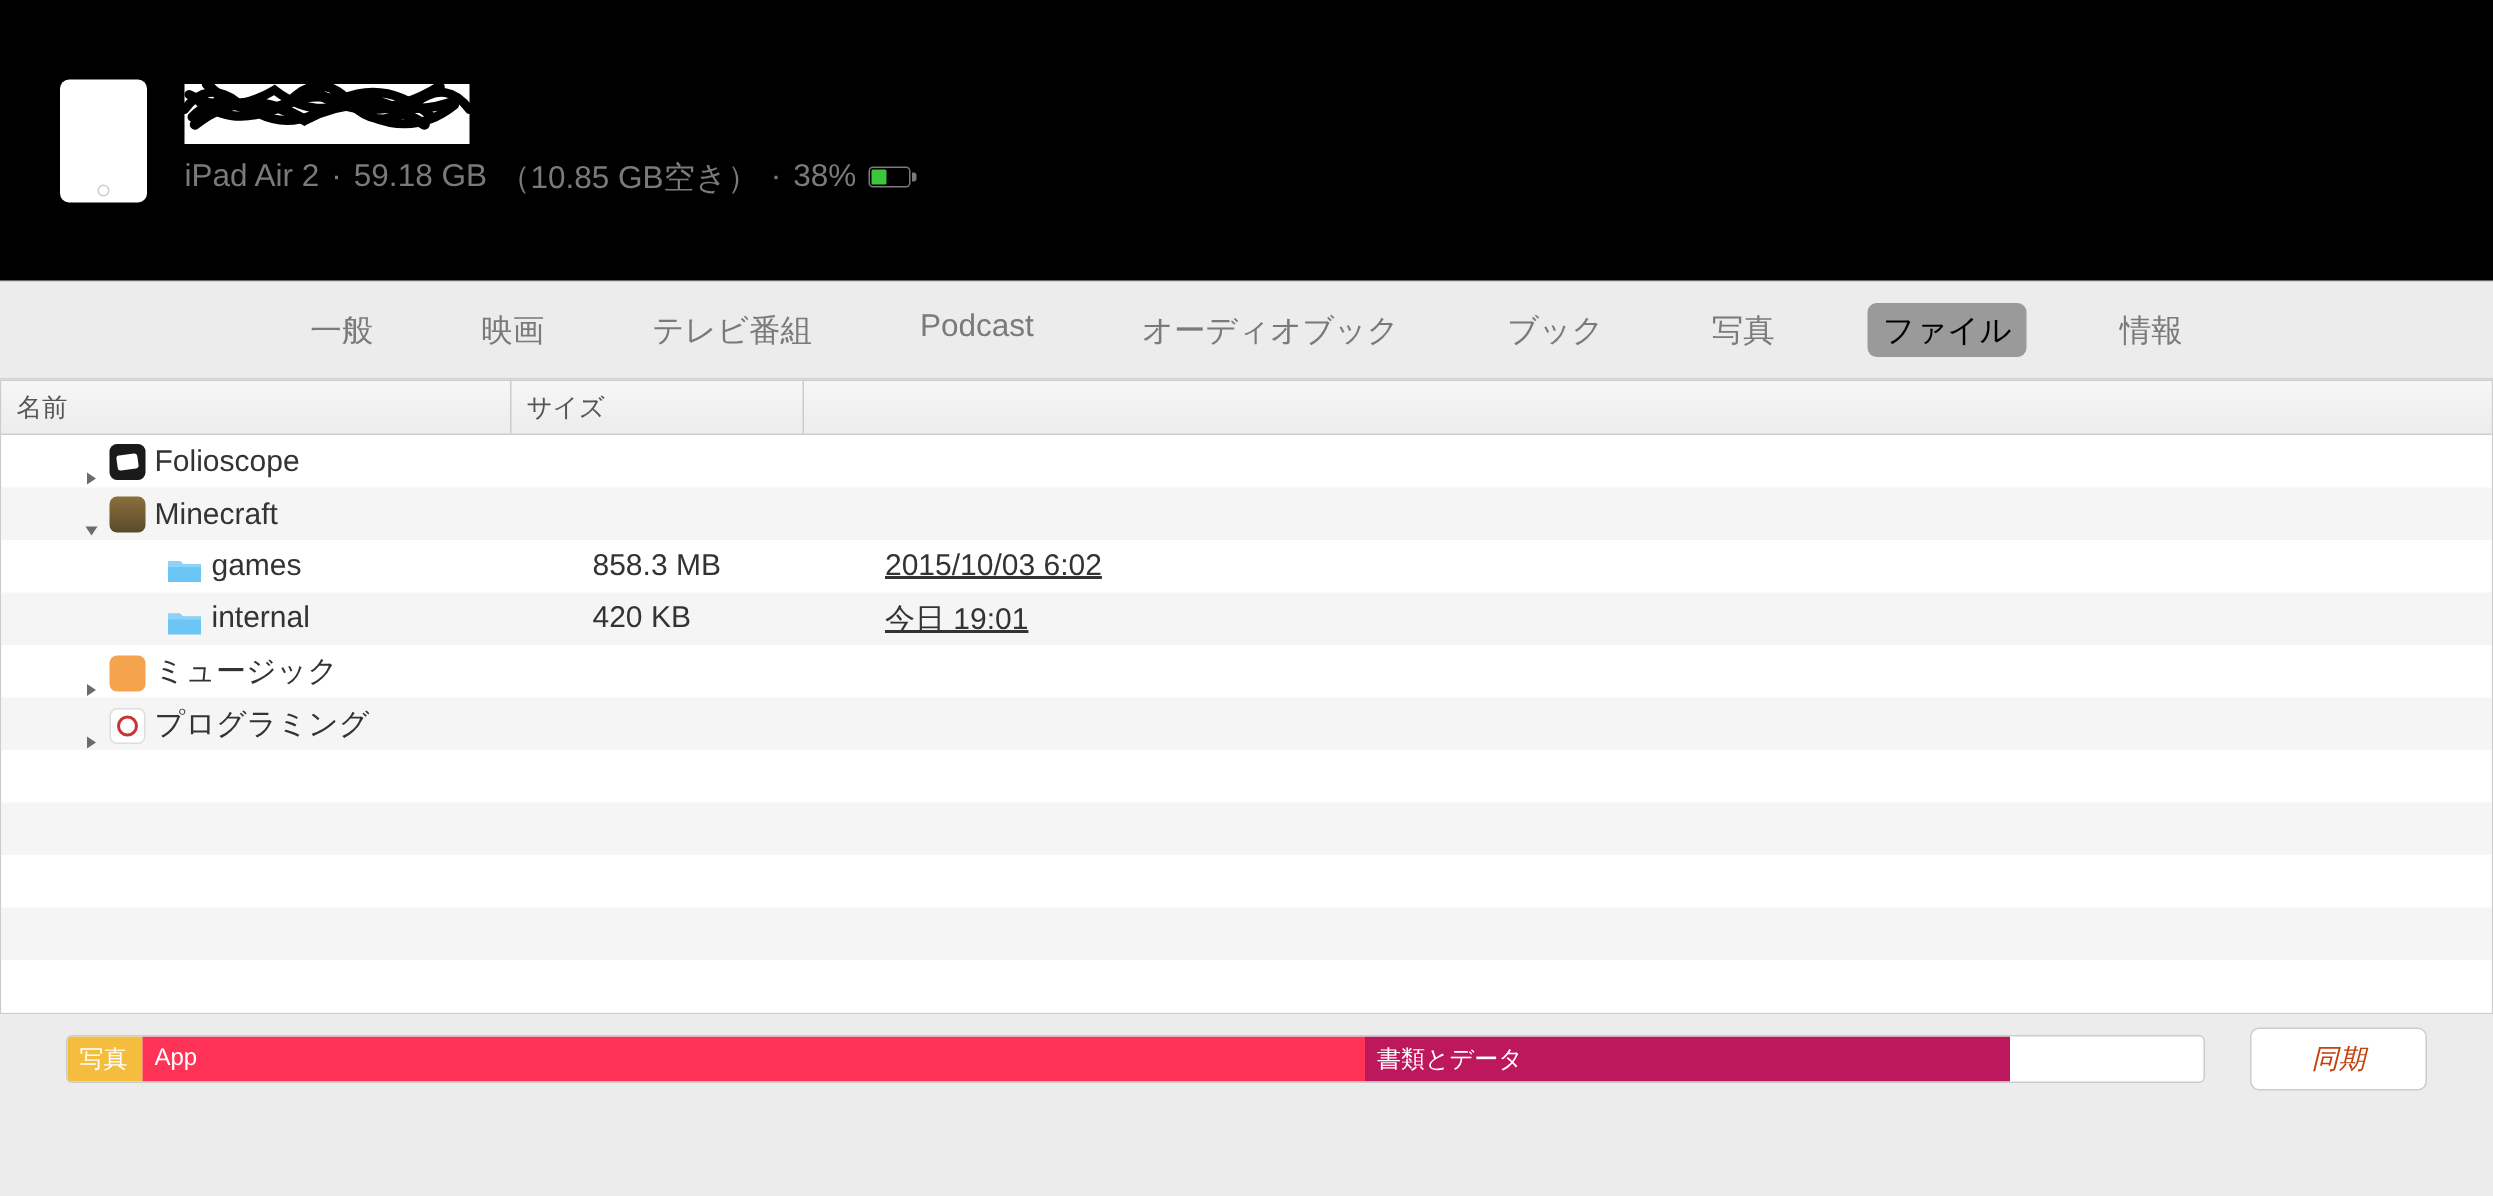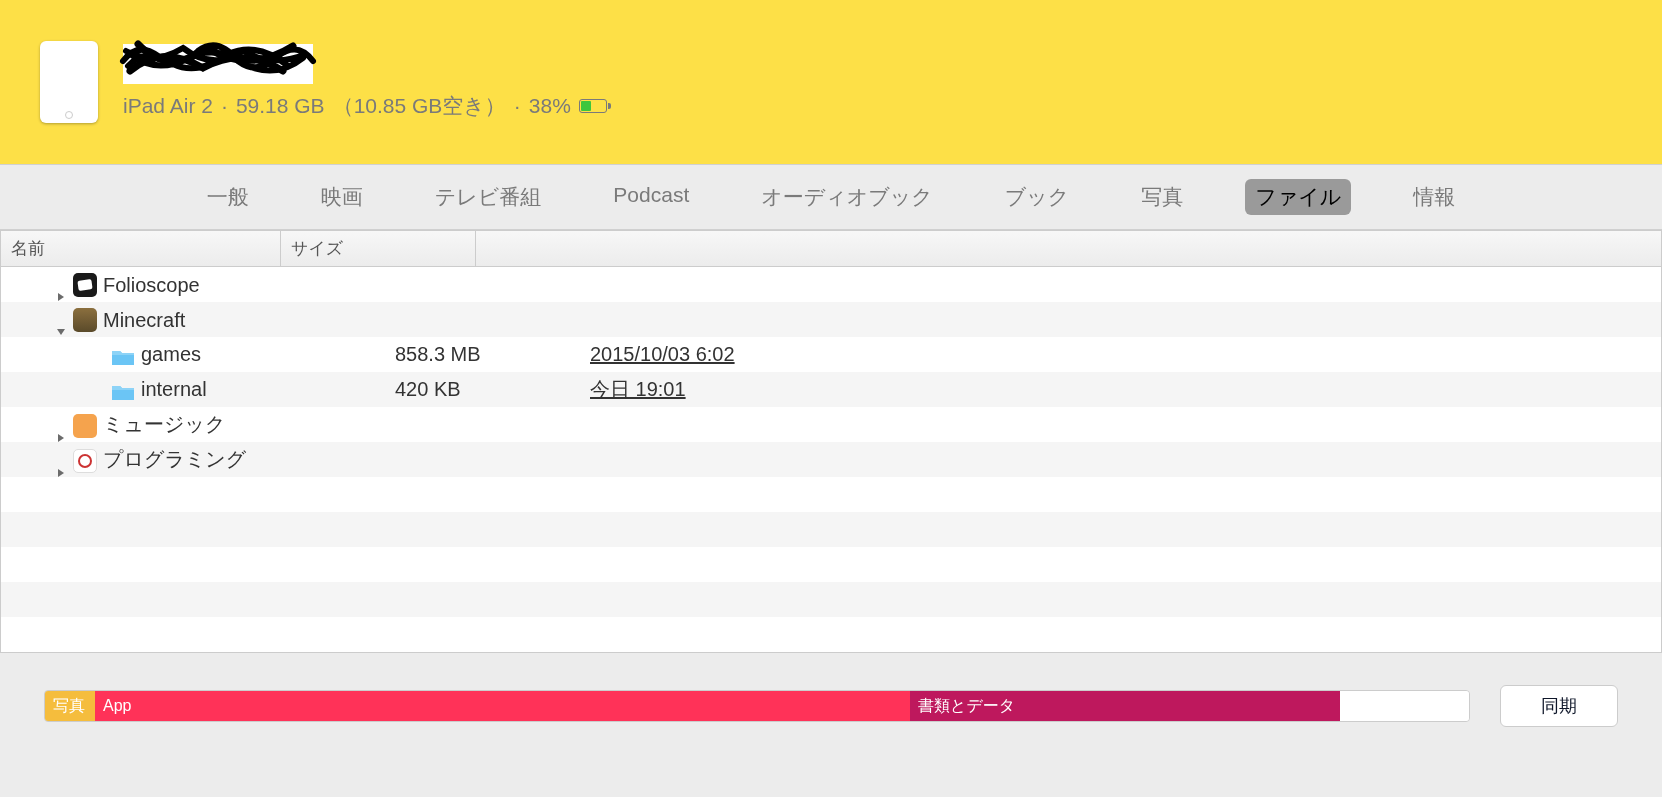--- a/index.html
+++ b/index.html
@@ -8,23 +8,23 @@
       font-size: 14px;
       background: #ececec;
       width: 1662px;
       height: 797px;
       overflow: hidden;
     }
     .header {
       display: flex;
       align-items: center;
       padding: 20px 40px;
-      background: #fde047;
+      background: #000000;
       border-bottom: 1px solid #d0d0d0;
-      height: 165px;
+      height: 188px;
     }
     .device-icon {
       width: 58px;
       height: 82px;
       background: #fff;
       border-radius: 6px;
       box-shadow: 0 1px 3px rgba(0,0,0,0.3);
       margin-right: 25px;
       position: relative;
     }
@@ -106,21 +106,21 @@
       margin: 0;
     }
     .table-header {
       display: flex;
       background: linear-gradient(#f7f7f7, #ececec);
       border-bottom: 1px solid #ccc;
       font-size: 17px;
       color: #555;
     }
     .th { padding: 6px 10px; border-right: 1px solid #ccc; }
-    .col-name { width: 280px; }
+    .col-name { width: 340px; }
     .col-size { width: 195px; }
     .col-date { flex: 1; border-right: none; }
     .table-body { background: #fff; }
     .row {
       display: flex;
       align-items: center;
       height: 35px;
       font-size: 20px;
       color: #333;
     }
@@ -180,21 +180,22 @@
     .seg-app { background: #ff3258; width: 815px; }
     .seg-docs { background: #be185d; width: 430px; }
     .seg-free { background: #fff; flex: 1; }
     .sync-button {
       background: #fff;
       border: 1px solid #ccc;
       border-radius: 6px;
       padding: 8px 40px;
       font-size: 18px;
       cursor: pointer;
-      color: #0f172a;
+      color: #c2410c;
+      font-style: italic;
     }
   </style>
 </head>
 <body>
 
 <div class="header">
   <div class="device-icon"></div>
   <div class="device-info">
     <div class="device-name-redacted">
       <svg class="redact-scribble" viewBox="0 0 200 50">

